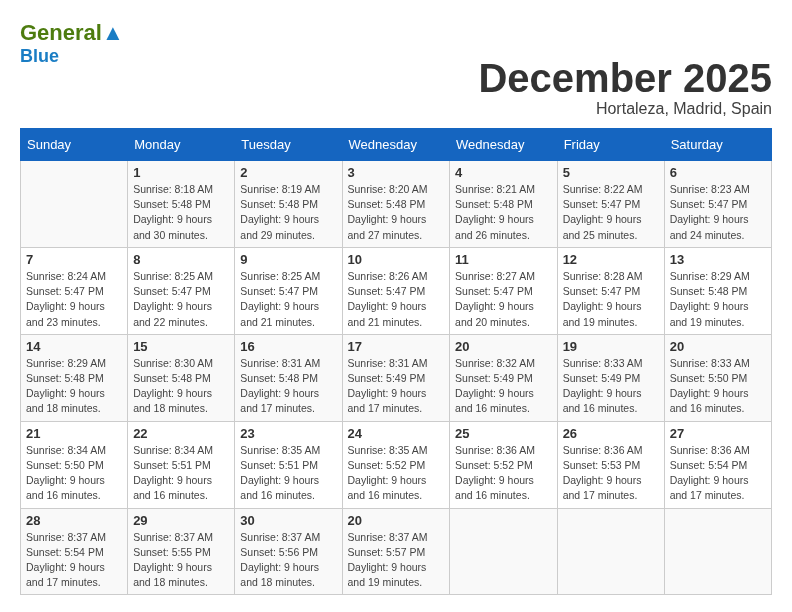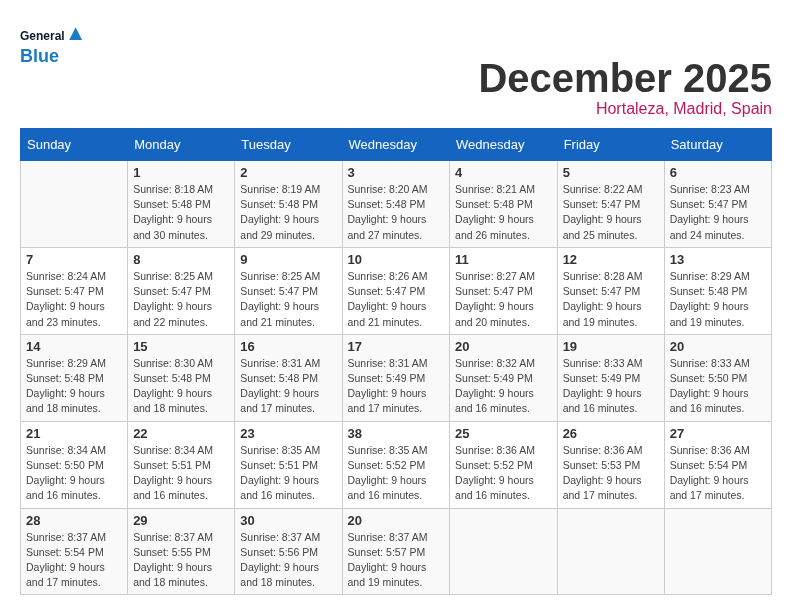--- a/index.html
+++ b/index.html
@@ -26,21 +26,21 @@
     }
     .month-title {
       font-size: 40px;
       font-weight: bold;
       color: #333;
       line-height: 1.1;
       margin-top: 36px;
     }
     .location-title {
       font-size: 16px;
-      color: #be185d;
+      color: #404040;
     }
     table {
       width: 100%;
       border-collapse: collapse;
       font-size: 11px;
     }
     thead tr th {
       background-color: #1565c0;
       color: #fff;
       font-weight: normal;
@@ -77,21 +77,21 @@
     .empty-cell {
       background-color: #f9f9f9;
     }
   </style>
 </head>
 <body>
 
 <div class="header-area">
   <div class="logo">
     <div>
-      <span style="font-size:12px;font-weight:bold;color:#0f172a;">General</span><span style="color:#1a7dc4;font-size:22px;">▲</span><br>
+      <span style="font-size:22px;font-weight:bold;color:#4d7c0f;">General</span><span style="color:#1a7dc4;font-size:22px;">▲</span><br>
       <span style="font-size:18px;font-weight:bold;color:#1a7dc4;">Blue</span>
     </div>
   </div>
   <div class="title-area">
     <div class="month-title">December 2025</div>
     <div class="location-title">Hortaleza, Madrid, Spain</div>
   </div>
 </div>
 
 <table>
@@ -201,21 +201,21 @@
         </td>
         <td>
           <span class="day-number">22</span>
           <div class="day-info">Sunrise: 8:34 AM<br>Sunset: 5:51 PM<br>Daylight: 9 hours<br>and 16 minutes.</div>
         </td>
         <td>
           <span class="day-number">23</span>
           <div class="day-info">Sunrise: 8:35 AM<br>Sunset: 5:51 PM<br>Daylight: 9 hours<br>and 16 minutes.</div>
         </td>
         <td>
-          <span class="day-number">38</span>
+          <span class="day-number">24</span>
           <div class="day-info">Sunrise: 8:35 AM<br>Sunset: 5:52 PM<br>Daylight: 9 hours<br>and 16 minutes.</div>
         </td>
         <td>
           <span class="day-number">25</span>
           <div class="day-info">Sunrise: 8:36 AM<br>Sunset: 5:52 PM<br>Daylight: 9 hours<br>and 16 minutes.</div>
         </td>
         <td>
           <span class="day-number">26</span>
           <div class="day-info">Sunrise: 8:36 AM<br>Sunset: 5:53 PM<br>Daylight: 9 hours<br>and 17 minutes.</div>
         </td>

